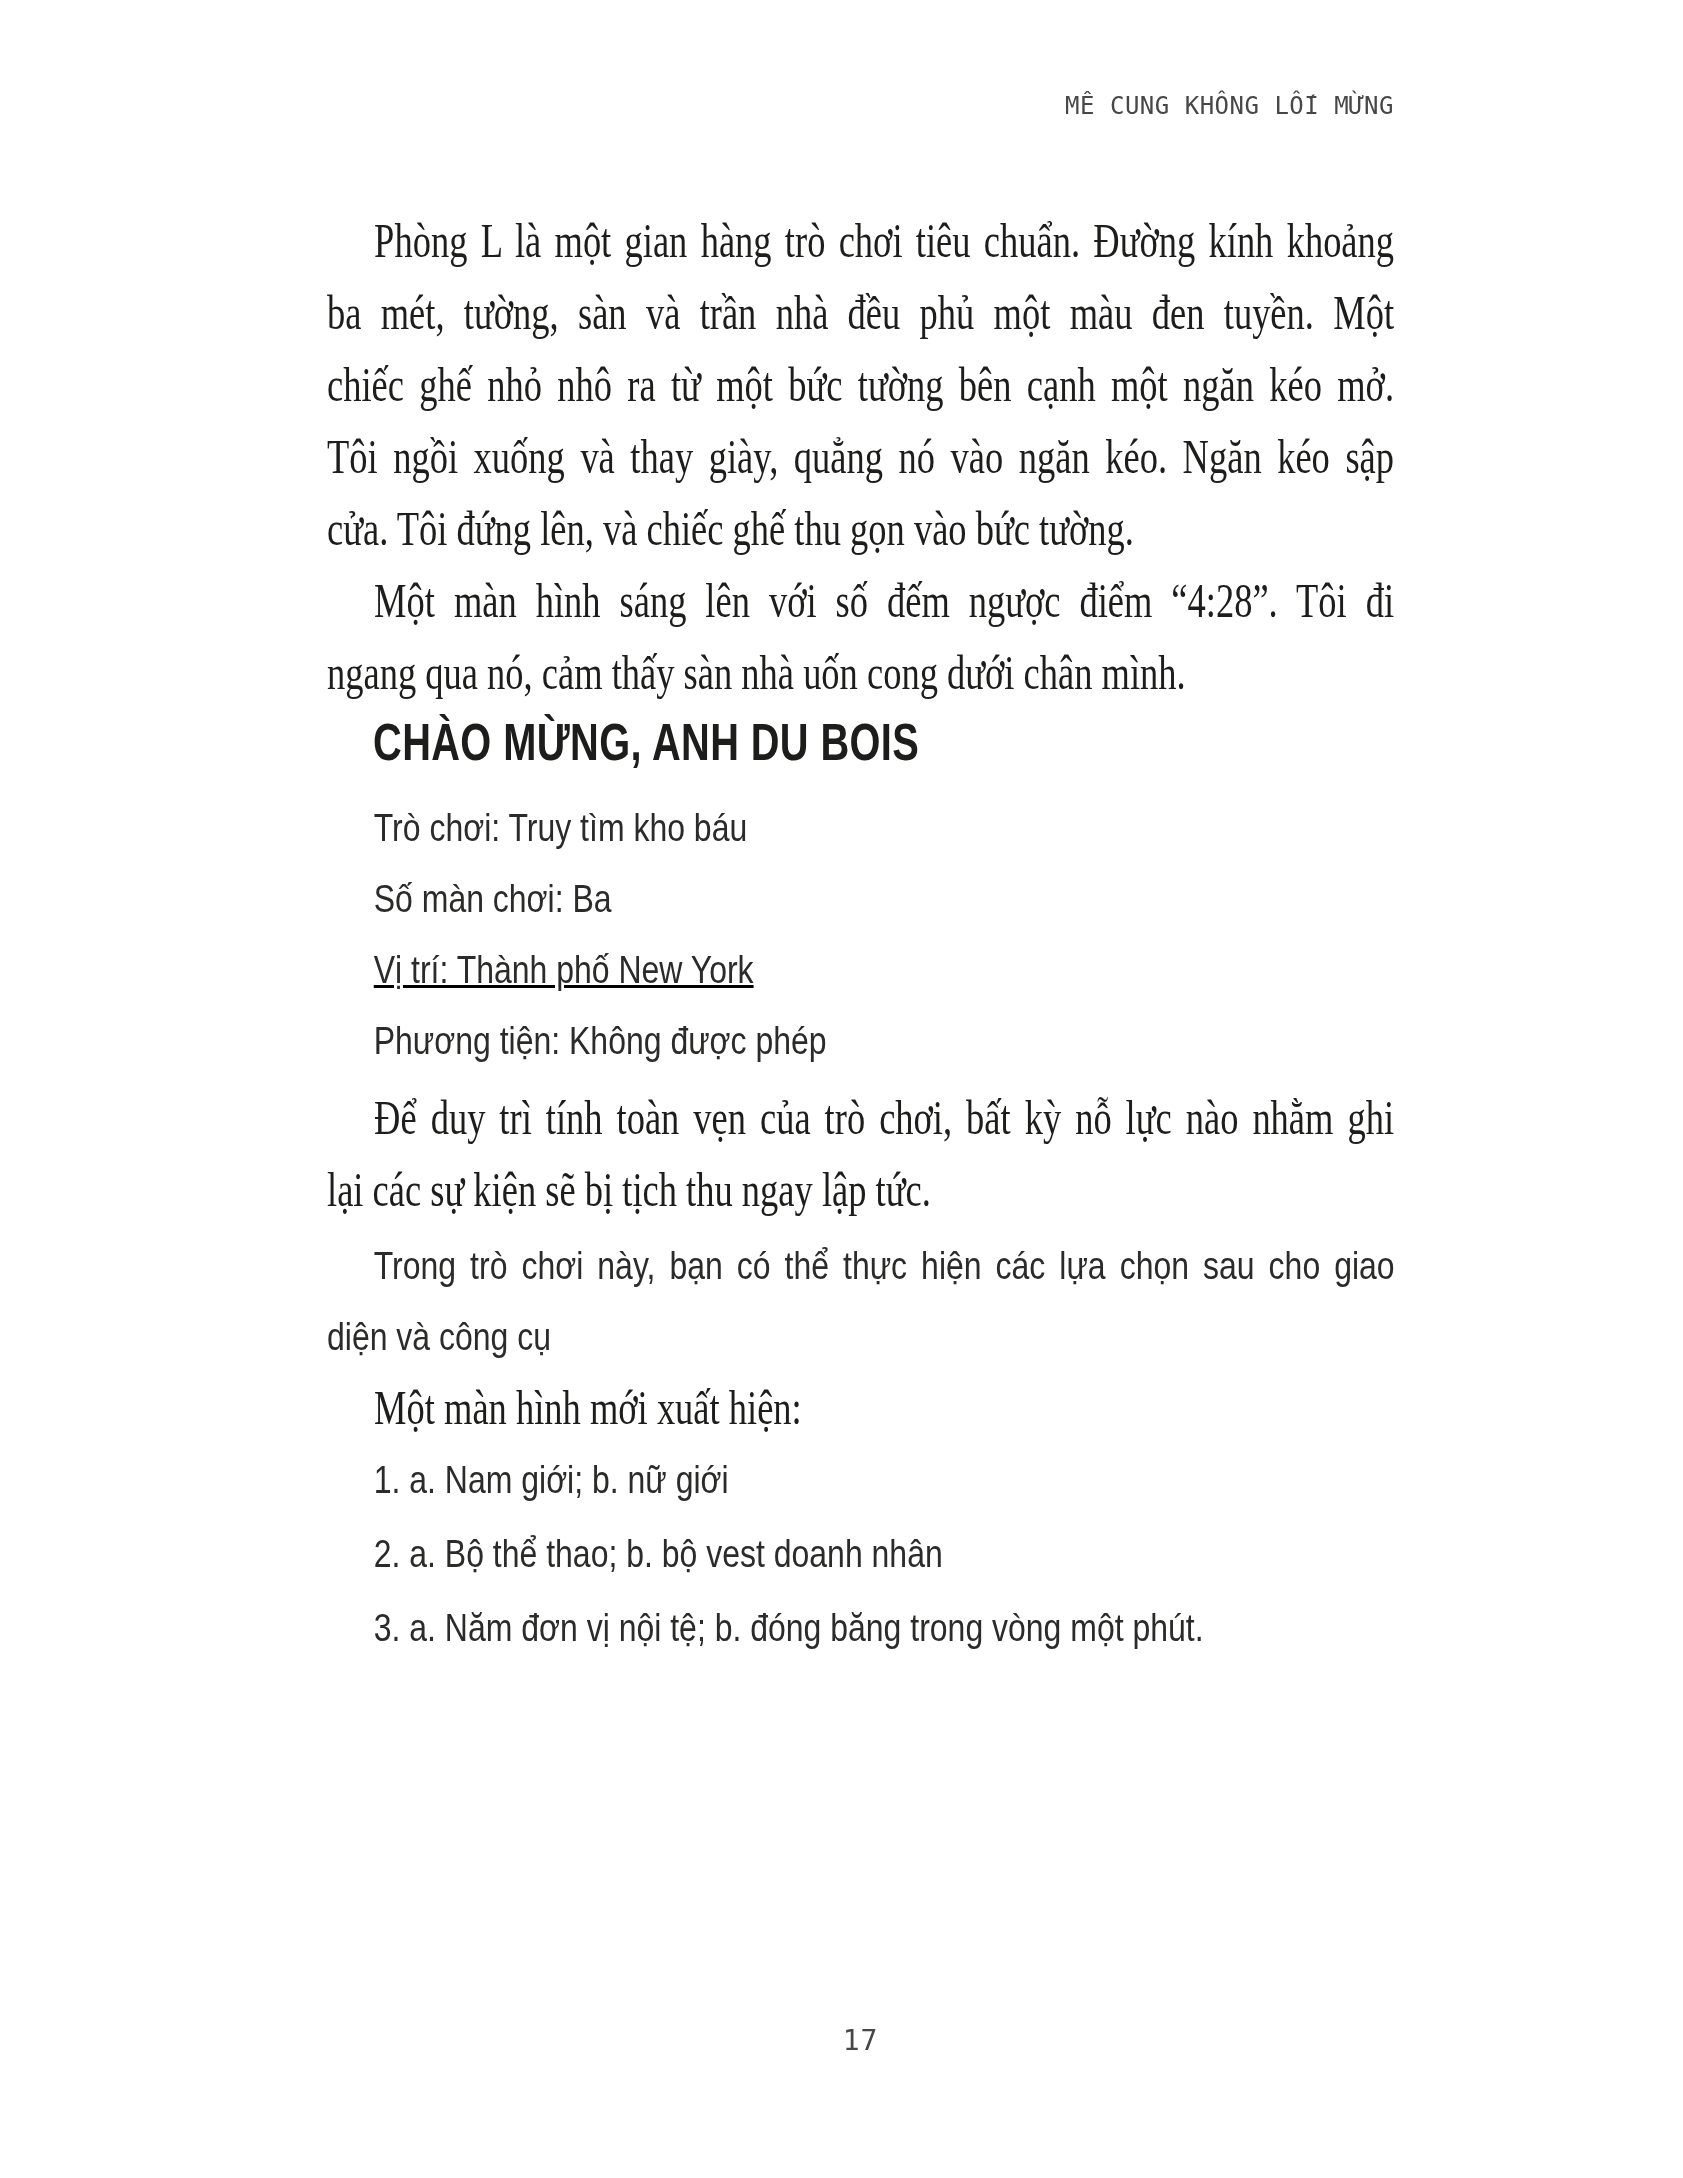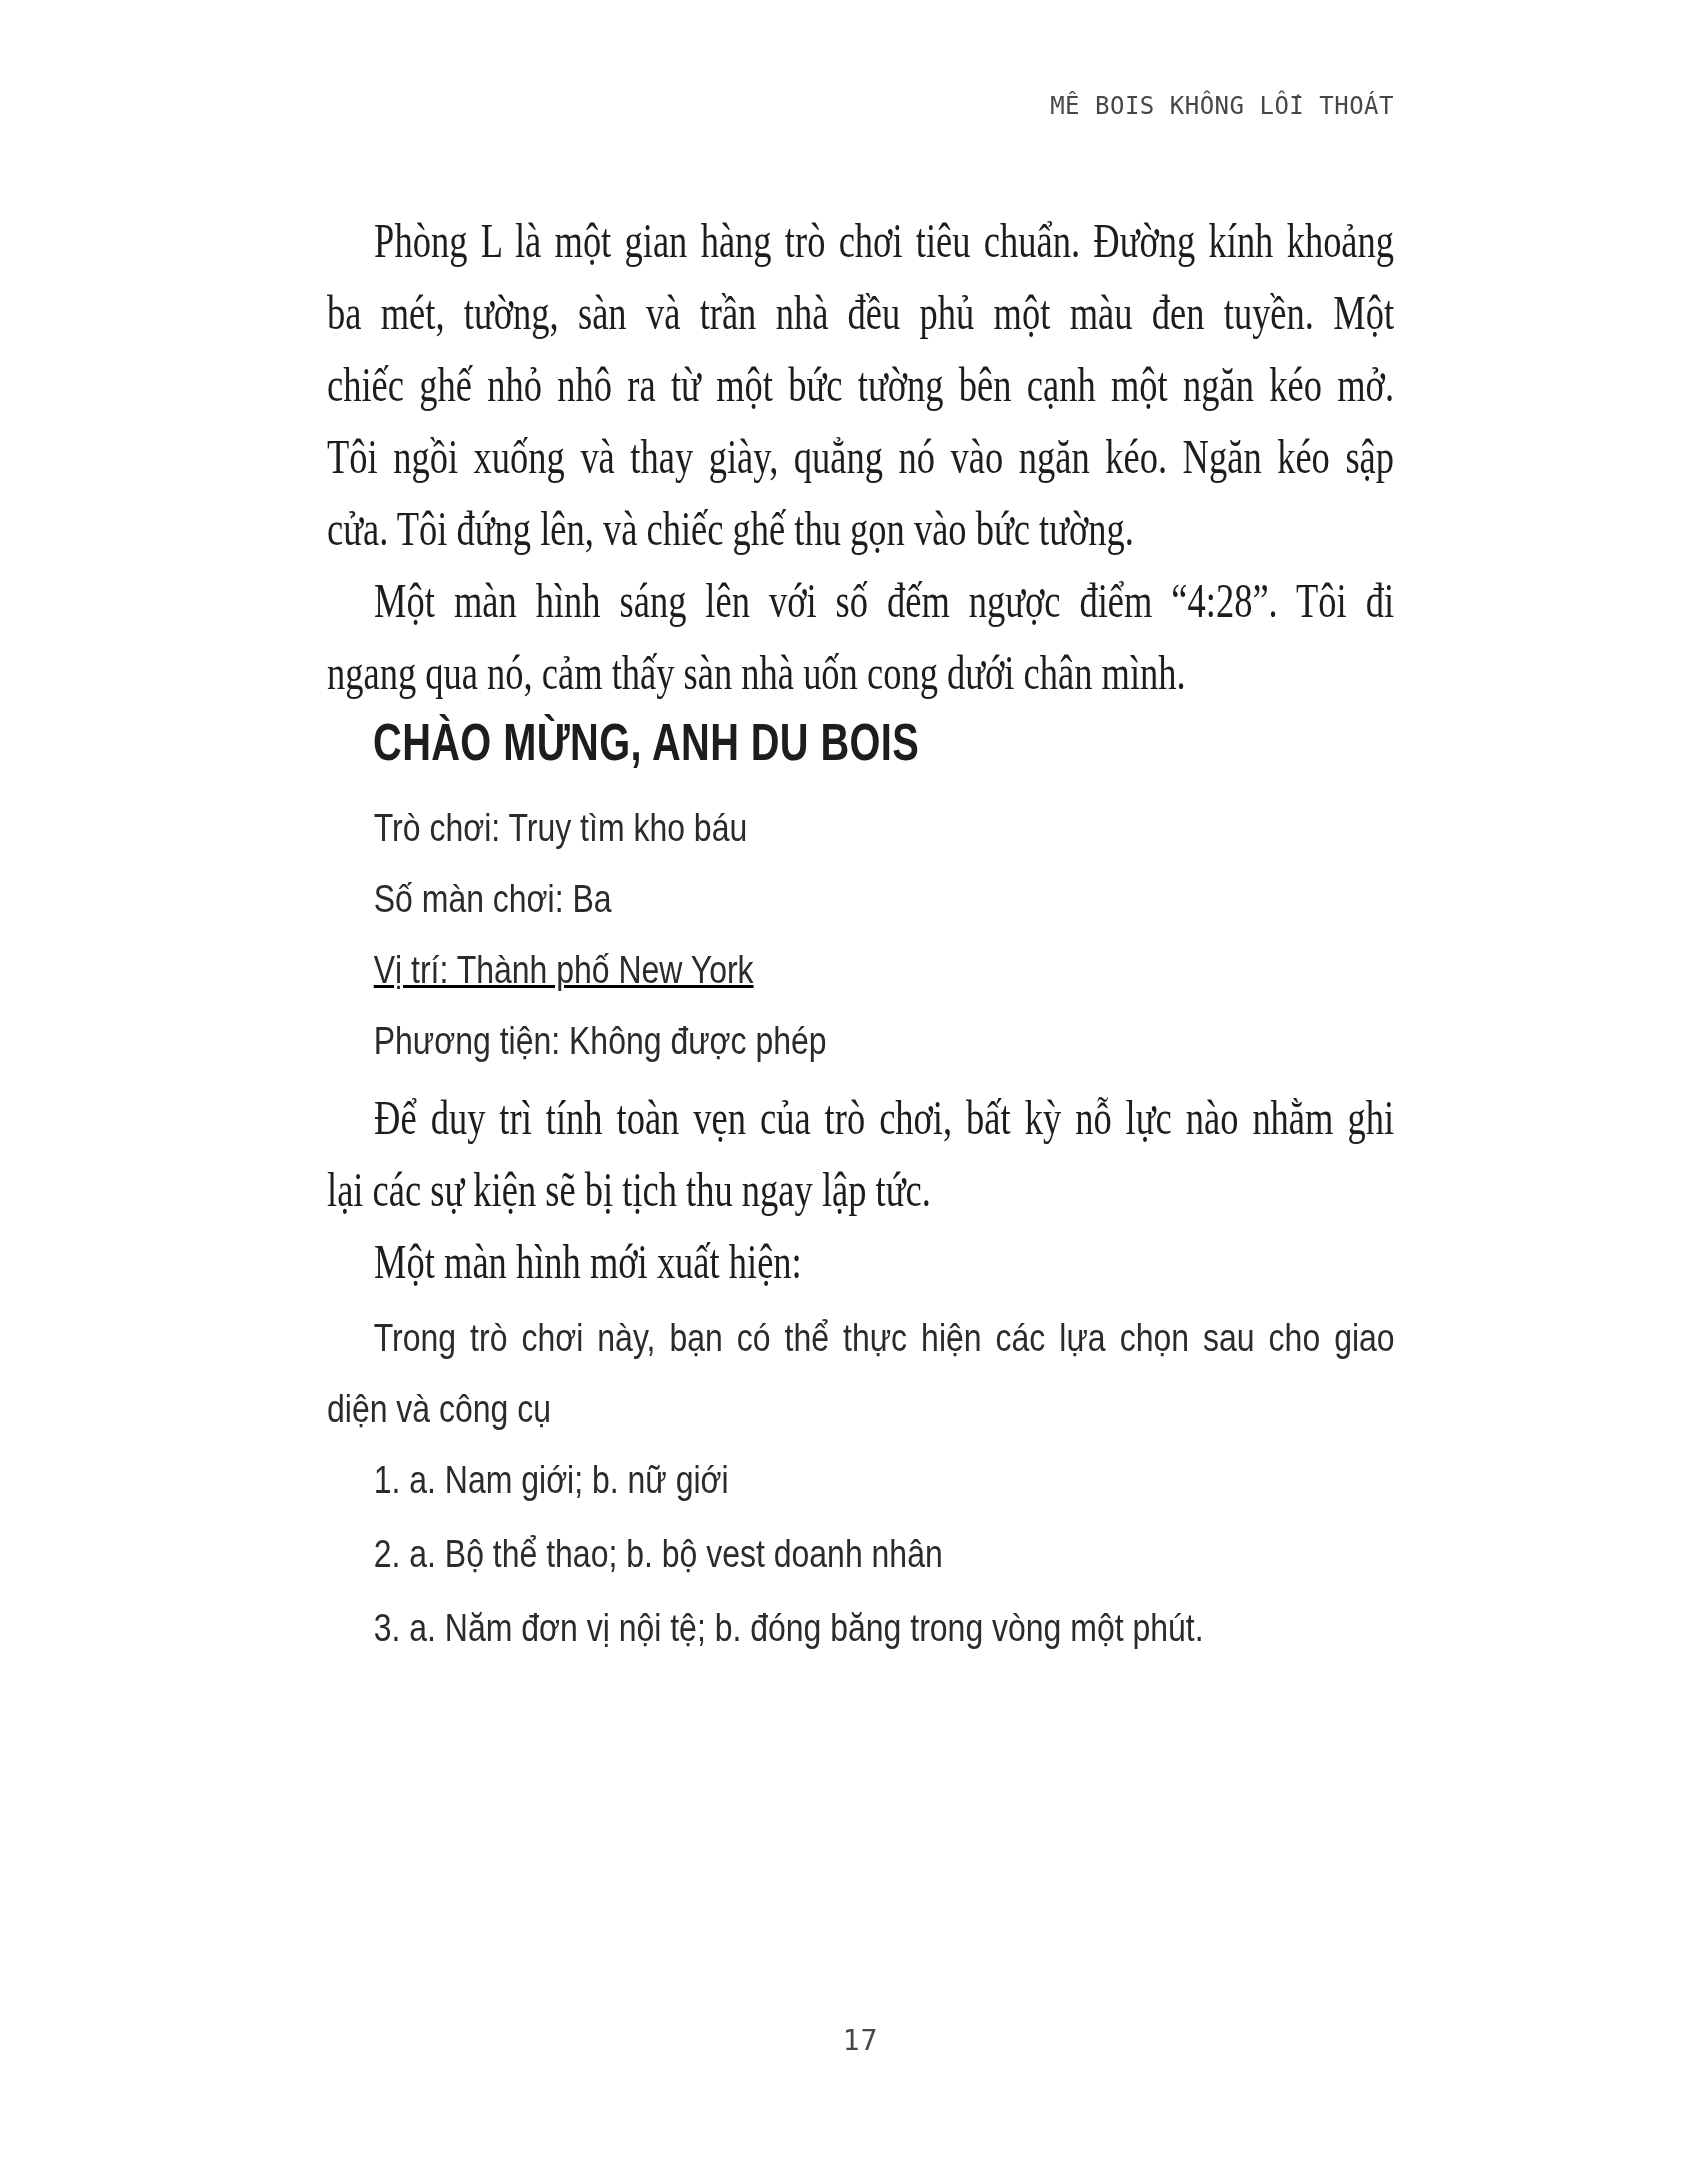--- a/index.html
+++ b/index.html
@@ -79,21 +79,21 @@
     font-size: 28px; line-height: 30px;
     letter-spacing: 1px;
     color: var(--lcd, #474747);
   }
 </style>
 </head>
 <body>
 
 <div class="page">
 
-  <div class="running-header">MÊ BOIS KHÔNG LỐI THOÁT</div>
+  <div class="running-header">MÊ CUNG KHÔNG LỐI MỪNG</div>
 
   <div class="body-column">
       <div class="block serif" style="margin-top: 0px;">
         <div class="inner">
           <div class="line j ind">Phòng L là một gian hàng trò chơi tiêu chuẩn. Đường kính khoảng</div>
           <div class="line j">ba mét, tường, sàn và trần nhà đều phủ một màu đen tuyền. Một</div>
           <div class="line j">chiếc ghế nhỏ nhô ra từ một bức tường bên cạnh một ngăn kéo mở.</div>
           <div class="line j">Tôi ngồi xuống và thay giày, quẳng nó vào ngăn kéo. Ngăn kéo sập</div>
           <div class="line">cửa. Tôi đứng lên, và chiếc ghế thu gọn vào bức tường.</div>
         </div>
@@ -128,29 +128,29 @@
         <div class="inner">
           <div class="line">Phương tiện: Không được phép</div>
         </div>
       </div>
       <div class="block serif" style="margin-top: 6px;">
         <div class="inner">
           <div class="line j ind">Để duy trì tính toàn vẹn của trò chơi, bất kỳ nỗ lực nào nhằm ghi</div>
           <div class="line">lại các sự kiện sẽ bị tịch thu ngay lập tức.</div>
         </div>
       </div>
-      <div class="block serif" style="margin-top: 0px;">
-        <div class="inner">
-          <div class="line ind">Một màn hình mới xuất hiện:</div>
-        </div>
-      </div>
       <div class="block sans-para" style="margin-top: 4px;">
         <div class="inner">
           <div class="line j ind">Trong trò chơi này, bạn có thể thực hiện các lựa chọn sau cho giao</div>
           <div class="line">diện và công cụ</div>
+        </div>
+      </div>
+      <div class="block serif" style="margin-top: 0px;">
+        <div class="inner">
+          <div class="line ind">Một màn hình mới xuất hiện:</div>
         </div>
       </div>
       <div class="block sans-list" style="margin-top: 0px;">
         <div class="inner">
           <div class="line">1. a. Nam giới; b. nữ giới</div>
         </div>
       </div>
       <div class="block sans-list" style="margin-top: 3px;">
         <div class="inner">
           <div class="line">2. a. Bộ thể thao; b. bộ vest doanh nhân</div>

